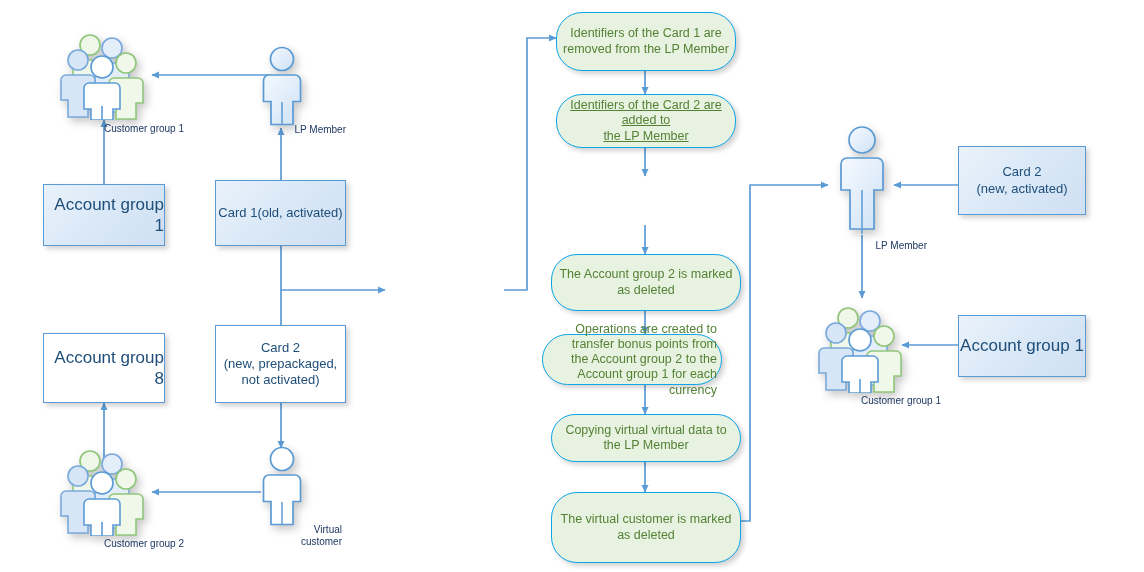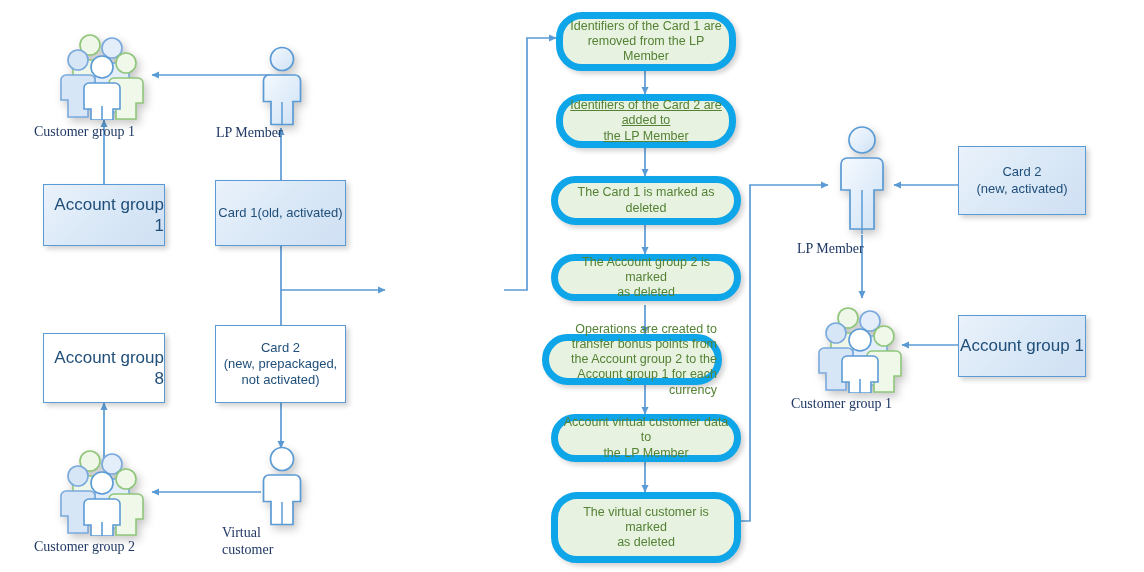--- a/index.html
+++ b/index.html
@@ -39,21 +39,21 @@
   }
   .rect.plain{ background:#ffffff; }
   .rect .t{ display:block; }
   .big{ font-size:17px; }
   .mid{ font-size:13px; }
 
   
   .proc{
     position:absolute;
     box-sizing:border-box;
-    border:7px solid #0ea5e9;
+    border:1px solid #0ea5e9;
     background:#e8f2e0;
     border-radius:26px;
     color:#548235;
     font-size:12.5px;
     line-height:1.22;
     text-align:center;
     display:flex;
     align-items:center;
     justify-content:center;
     box-shadow:3px 3px 5px rgba(0,0,0,0.18);
@@ -86,25 +86,24 @@
   
   .person{ position:absolute; filter:drop-shadow(3px 4px 4px rgba(0,0,0,0.22)); }
   .person svg{display:block;}
   .grp{ position:absolute; filter:drop-shadow(3px 4px 4px rgba(0,0,0,0.22)); }
   .grp svg{display:block;}
 
   
   .cap{
     position:absolute;
     color:#1f3864;
-    font-size:14px;
-    text-align:left;
+    font-size:10px;
+    text-align:right;
     line-height:1.22;
     white-space:pre-line;
-    font-family:Liberation Serif, serif;
   }
 </style>
 </head>
 <body>
 
 <div id="stage">
 
   <svg id="wires" viewBox="0 0 1144 572" xmlns="http://www.w3.org/2000/svg">
     <defs>
       <marker id="ah" markerWidth="9" markerHeight="9" refX="7.4" refY="4.5" orient="auto" markerUnits="userSpaceOnUse">
@@ -259,39 +258,36 @@
     <span class="t" style="white-space: pre-line;">Identifiers of the Card 1 are
 removed from the LP Member</span>
   </div>
 
   <div class="proc" style="left:556px;top:94px;width:180px;height:54px;">
     <span class="t" style="white-space: pre-line; text-decoration: underline;">Identifiers of the Card 2 are
 added to
 the LP Member</span>
   </div>
 
-  <div class="proc" style="left:551px;top:176px;width:190px;height:49px;">
-    <span class="t">The Card 1 is marked as deleted</span>
-  </div>
-
-  <div class="proc" style="left:551px;top:254px;width:190px;height:47px;">
+
+  <div class="proc" style="left:551px;top:254px;width:190px;height:57px;">
     <span class="t" style="white-space: pre-line;">The Account group 2 is marked
 as deleted</span>
   </div>
 
   <div class="proc overflow" style="left:542px;top:334px;width:180px;height:51px;text-align:right;">
     <span class="t" style="white-space: pre-line;">Operations are created to
 transfer bonus points from
 the Account group 2 to the
 Account group 1 for each
 currency</span>
   </div>
 
   <div class="proc" style="left:551px;top:414px;width:190px;height:48px;">
-    <span class="t" style="white-space: pre-line;">Account virtual customer data to
+    <span class="t" style="white-space: pre-line;">Copying virtual virtual data to
 the LP Member</span>
   </div>
 
   <div class="proc" style="left:551px;top:492px;width:190px;height:71px;">
     <span class="t" style="white-space: pre-line;">The virtual customer is marked
 as deleted</span>
   </div>
 
   <div class="person" style="left:838px;top:126px;">
     <svg width="48" height="110" viewBox="0 0 48 110" xmlns="http://www.w3.org/2000/svg">

